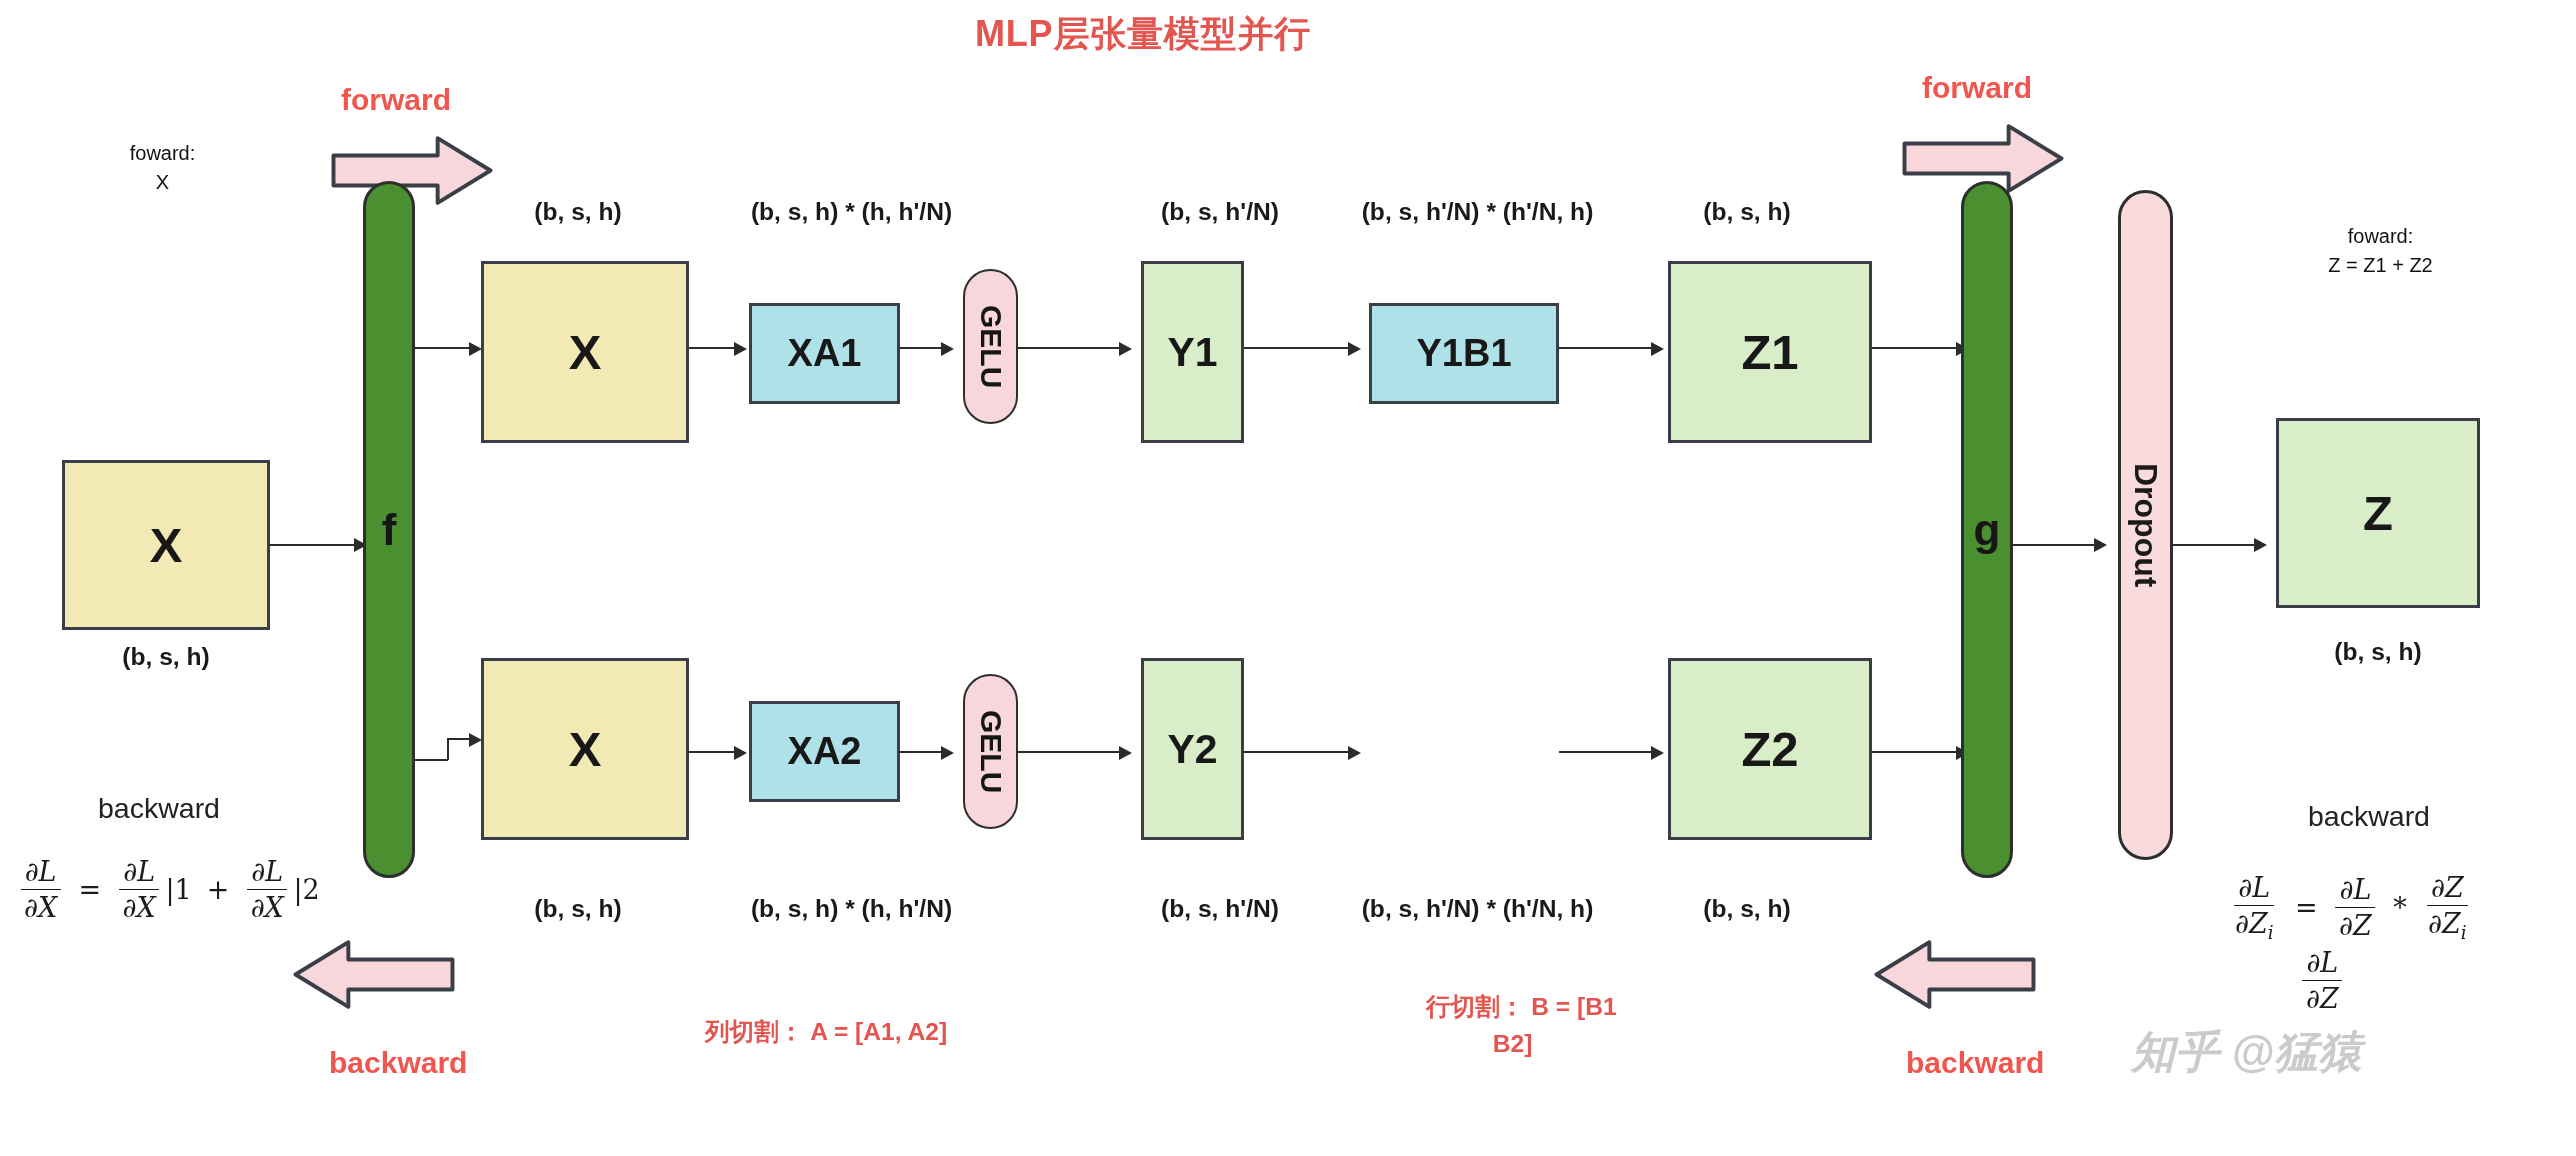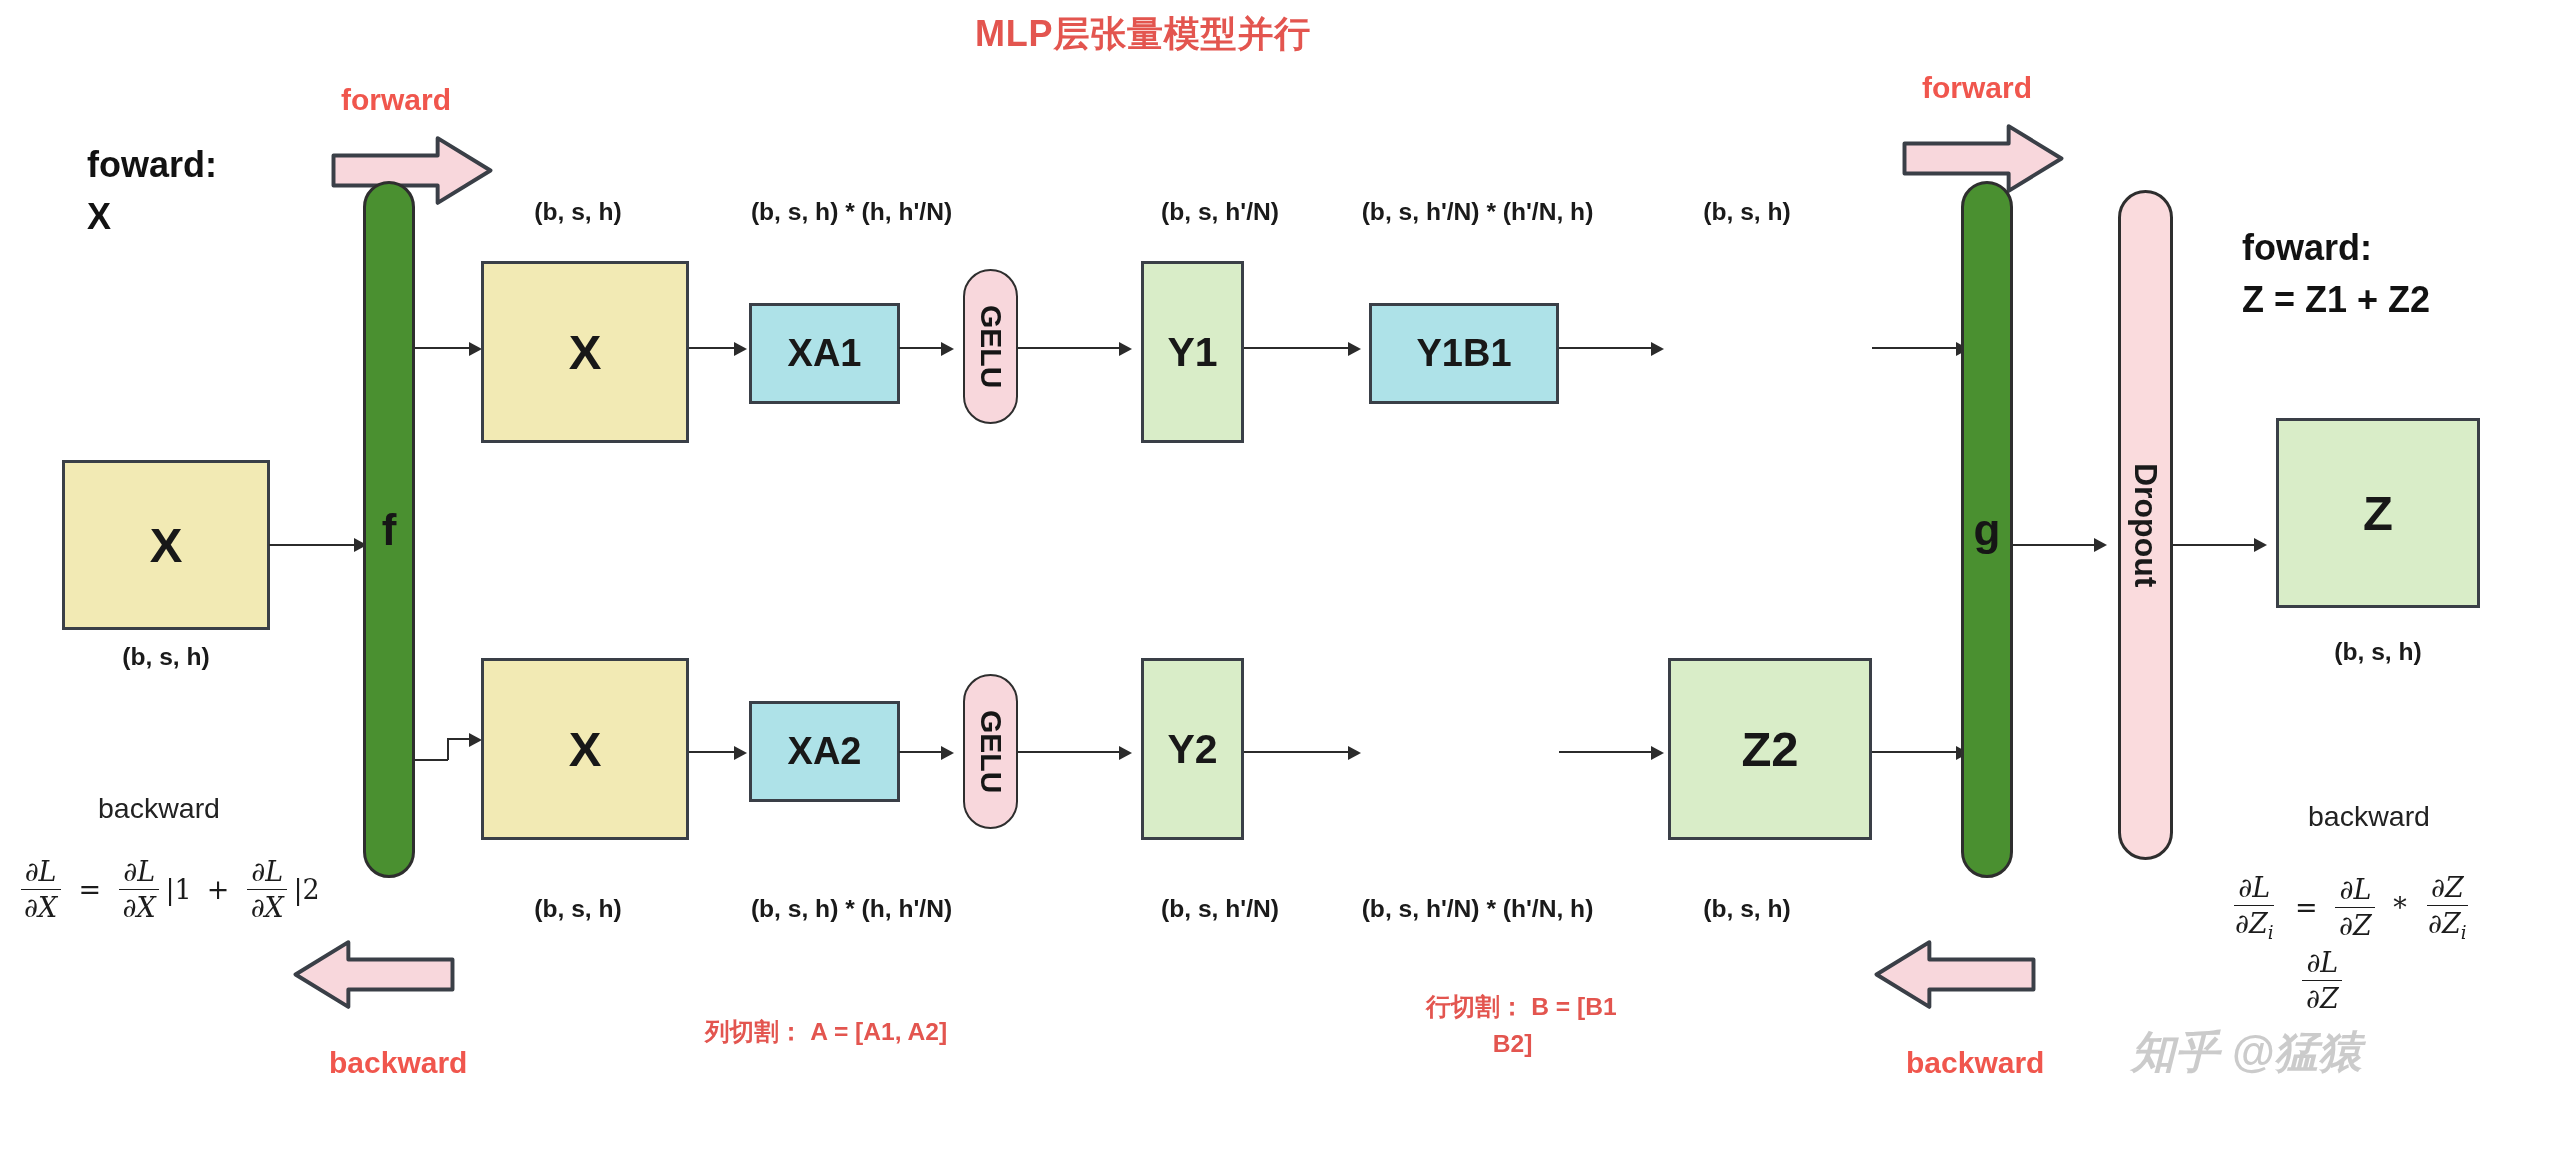--- a/index.html
+++ b/index.html
@@ -36,24 +36,25 @@
     color: #f0564d;
     white-space: nowrap;
   }
   .bw-label {
     font-size: 30px;
     font-weight: 700;
     color: #f0564d;
     white-space: nowrap;
   }
   .plain-bold {
-    font-size: 36px;
-    font-weight: 700;
+    font-size: 20px;
+    font-weight: 400;
     color: #121212;
     white-space: nowrap;
+    text-align: center;
     line-height: 1.45;
   }
   .plain-reg {
     font-size: 28.5px;
     font-weight: 400;
     color: #222222;
     white-space: nowrap;
     text-align: center;
   }
   .dim-label {
@@ -255,20 +256,21 @@
     <div class="arrowhead" style="left:1348px; top:342px;"></div>
   </div>
 
   <div class="abs box box-cyan" style="left:1369px; top:303px; width:190px; height:101px; font-size:38px;">Y1B1</div>
 
   <div class="conn">
     <div class="conn-line" style="left:1559px; top:347px; width:93px;"></div>
     <div class="arrowhead" style="left:1651px; top:342px;"></div>
   </div>
 
+  <div class="abs box box-green" style="left:1668px; top:261px; width:204px; height:182px; font-size:49px;">Z1</div>
 
   <div class="conn">
     <div class="conn-line" style="left:1872px; top:347px; width:86px;"></div>
     <div class="arrowhead" style="left:1956px; top:342px;"></div>
   </div>
 
   <div class="abs box box-yellow" style="left:481px; top:658px; width:208px; height:182px; font-size:49px;">X</div>
 
   <div class="conn">
     <div class="conn-line" style="left:689px; top:751px; width:48px;"></div>

